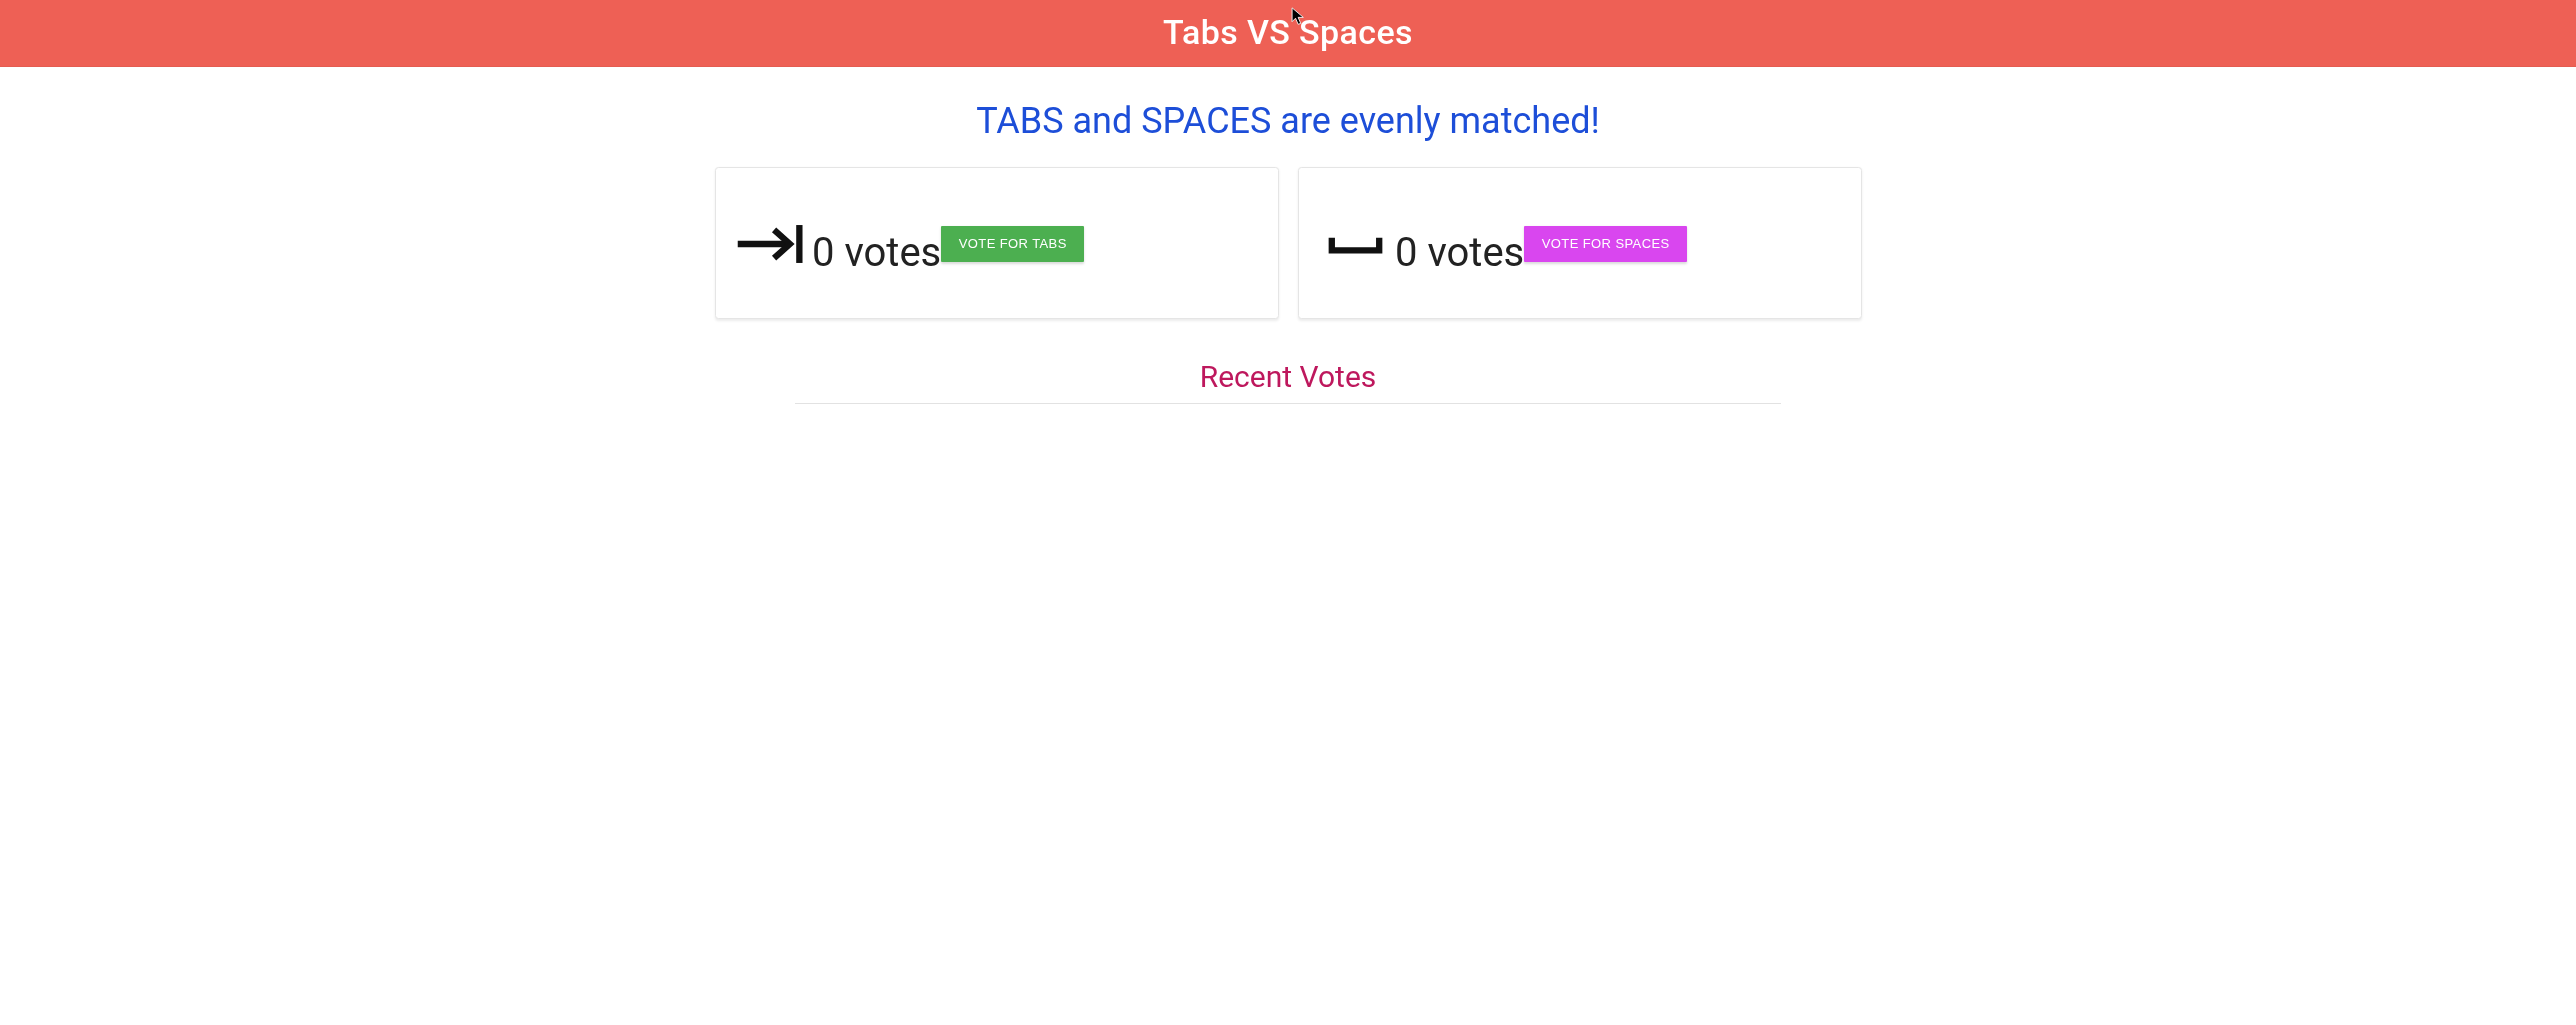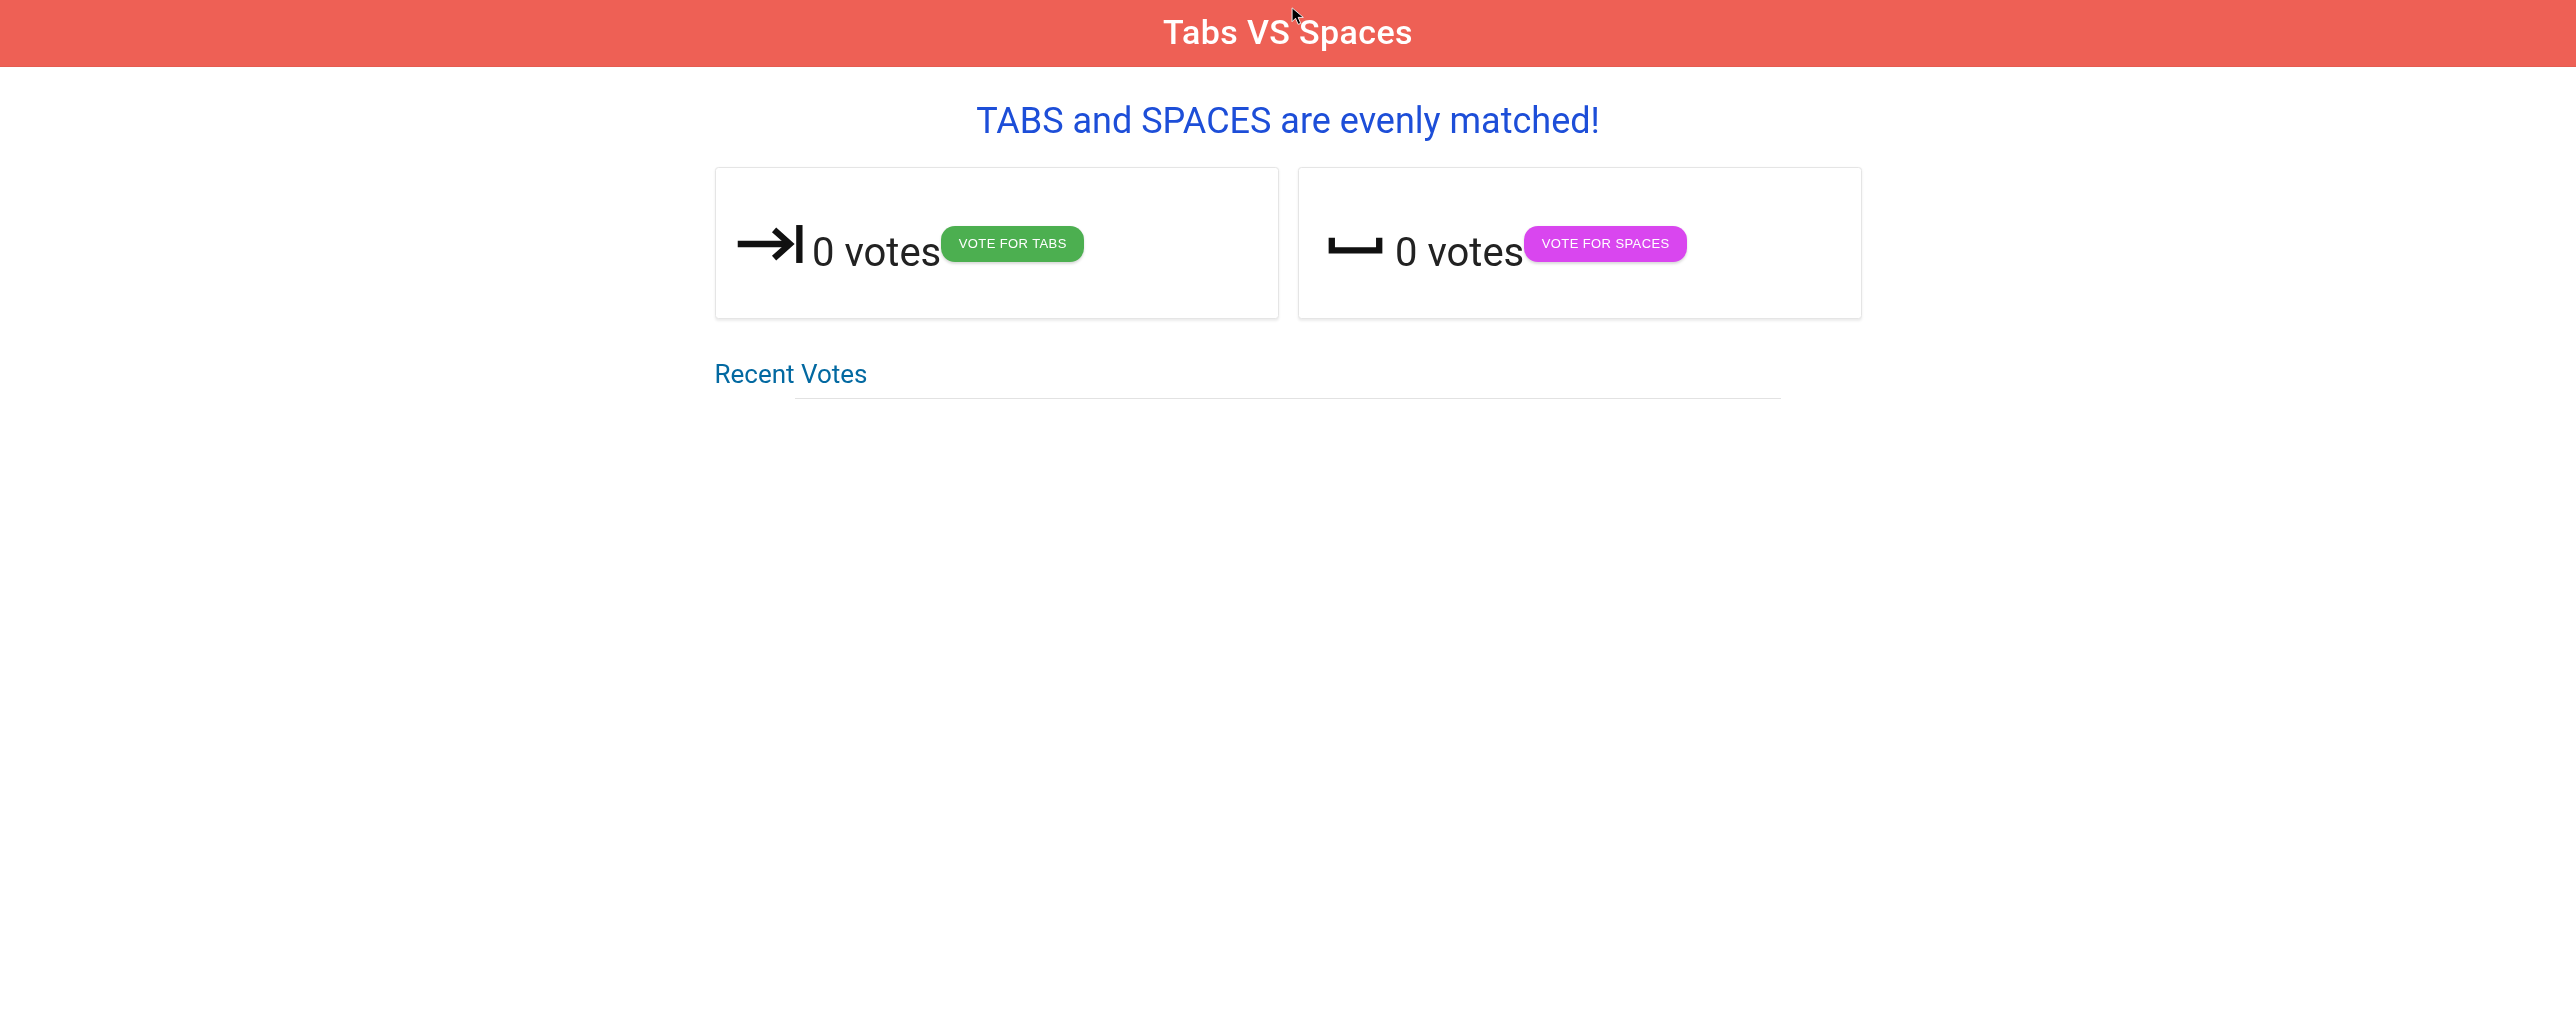--- a/index.html
+++ b/index.html
@@ -59,37 +59,38 @@
   .card-votes {
     font-size: 40px;
     font-weight: 400;
     margin-top: 35px;
     margin-bottom: 17.5px;
     color: #222;
   }
   .btn {
     display: inline-block;
     border: none;
-    border-radius: 14px;
+    border-radius: 1px;
     padding: 10.5px 17.5px;
     font-size: 13px;
     font-weight: 500;
     letter-spacing: 0.4px;
     color: #ffffff;
     cursor: pointer;
     box-shadow: 0 1.8px 2.6px rgba(0,0,0,0.15);
   }
   .btn-green { background: #4caf50; }
   .btn-blue  { background: #d946ef; text-align: center; }
   .recent-title {
-    font-size: 26px;
+    text-align: center;
+    font-size: 30px;
     font-weight: 400;
     margin-top: 40px;
     margin-bottom: 8.8px;
-    color: #0369a1;
+    color: #be185d;
   }
   .divider {
     width: 86%;
     margin: 0 auto;
     border: none;
     border-top: 0.9px solid #e2e2e2;
   }
   .cursor {
     position: fixed;
     top: 7px;

